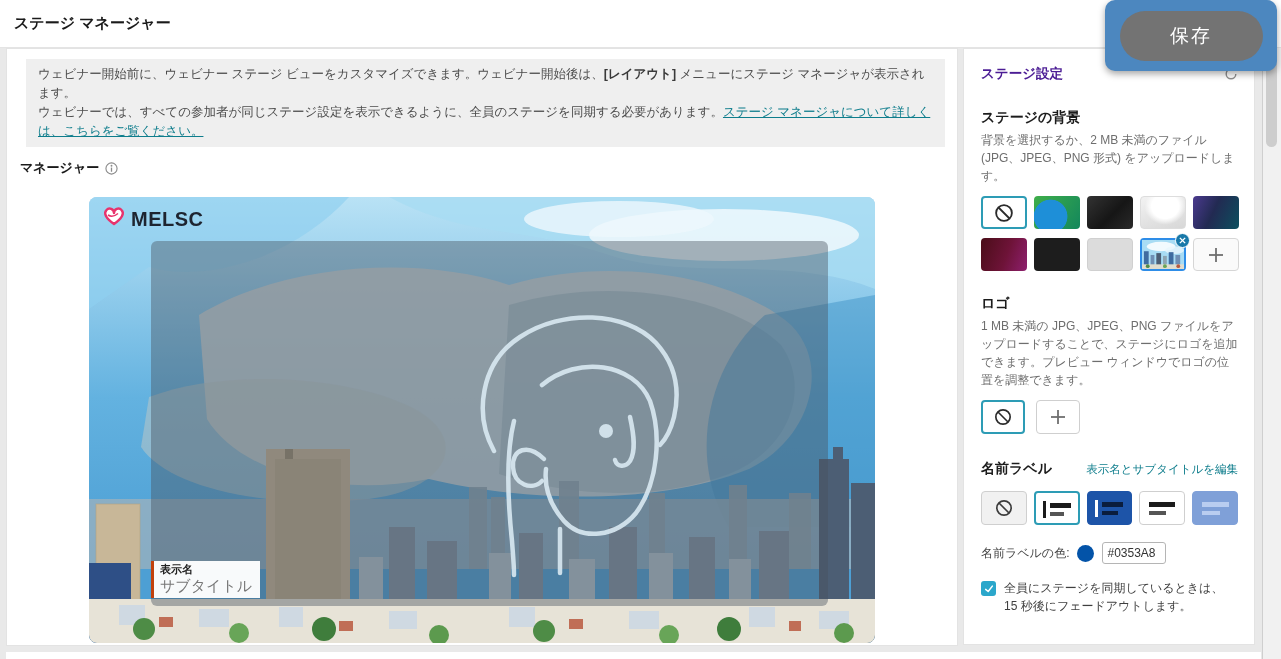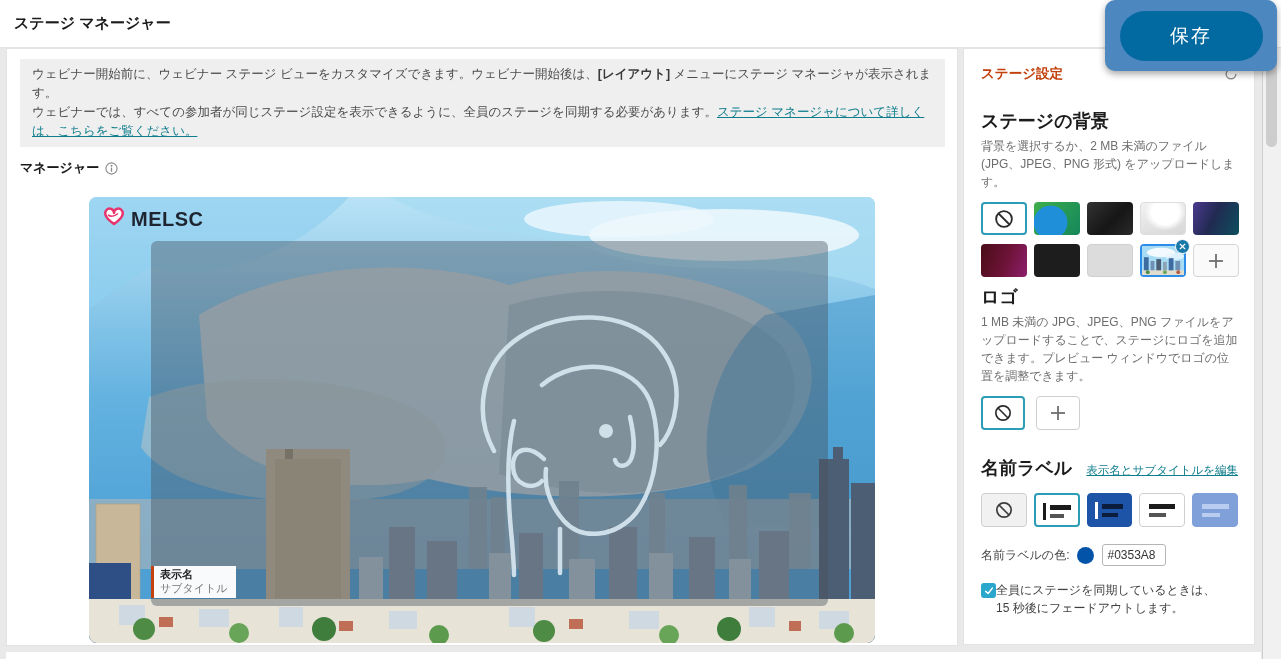--- a/index.html
+++ b/index.html
@@ -11,61 +11,61 @@
   }
   .stage { position:absolute; inset:0; width:1281px; height:659px; }
 
   
   .topbar { position:absolute; left:0; top:0; width:1281px; height:48px;
     background:#fff; border-bottom:1px solid #e4e4e4; z-index:5; }
   .page-title { position:absolute; left:14px; top:14px; font-size:15px; font-weight:bold; color:#1a1a1a; }
   .save-highlight { position:absolute; right:4px; top:0; width:172px; height:71px;
     background:#4c87bf; border-radius:10px; z-index:50;
     box-shadow:0 3px 7px rgba(0,0,0,.35); display:flex; align-items:center; justify-content:center; }
-  .save-btn { width:143px; height:50px; background:#0369a1; border:none; border-radius:26px;
+  .save-btn { width:143px; height:50px; background:#737373; border:none; border-radius:26px;
     color:#fff; font-size:19px; font-family:inherit; letter-spacing:2px; cursor:pointer; }
 
   
   .scroll-track { position:absolute; right:0; top:0; width:19px; height:659px;
     background:#f1f1f1; border-left:1px solid #cfcfcf; z-index:4; }
   .scroll-thumb { position:absolute; left:3px; top:52px; width:11px; height:95px;
     background:#cdcdcd; border-radius:6px; }
 
   
   .left-card { position:absolute; left:6px; top:48px; width:952px; height:598px;
     background:#fff; border:1px solid #e3e3e3; z-index:2; }
-  .banner { margin:10px 12px 0 13px; background:#efefef; padding:6px 12px;
+  .banner { margin:10px 12px 0 19px; background:#efefef; padding:6px 12px;
     font-size:12.5px; line-height:1.52; color:#4b4b4b; }
   .banner b { color:#3a3a3a; }
   .banner a { color:#0e7d8c; text-decoration:underline; cursor:pointer; }
   .preview-heading { margin:12px 0 0 13px; font-size:13px; font-weight:bold; color:#1a1a1a;
     display:flex; align-items:center; gap:6px; }
   .info-icon { display:inline-flex; }
 
   
   .preview { position:relative; width:786px; height:446px; margin:20px auto 0;
     border-radius:8px; overflow:hidden; background:#9fcbe8; }
   .preview-bg { position:absolute; inset:0; }
   .video-overlay { position:absolute; left:62px; top:44px; width:677px; height:365px;
     background:rgba(72,82,92,.42); border-radius:6px; }
   .face-svg { position:absolute; left:305px; top:52px; width:240px; height:290px; }
   .preview-logo { position:absolute; left:12px; top:9px; display:flex; align-items:center; gap:4px; }
   .preview-logo .logo-text { font-size:20px; font-weight:bold; color:#1e2430; letter-spacing:.5px; }
   .preview-name-label { position:absolute; left:0px; bottom:8px; background:rgba(255,255,255,.96);
     border-left:3px solid #c2410c; padding:2px 8px 3px 6px; }
   .pnl-line1 { font-size:11px; font-weight:bold; color:#222; line-height:1.25; }
-  .pnl-line2 { font-size:11px; color:#777; line-height:1.2; }
+  .pnl-line2 { font-size:15px; color:#777; line-height:1.2; }
 
   
   .panel { position:absolute; left:963px; top:48px; width:292px; height:597px;
     background:#fff; border:1px solid #e3e3e3; z-index:2; padding:16px 16px 0 17px; }
   .panel-header { display:flex; justify-content:space-between; align-items:center; }
-  .panel-title { font-size:13.5px; font-weight:bold; color:#c2410c; }
+  .panel-title { font-size:13.5px; font-weight:bold; color:#4c1d95; }
   .refresh-icon { cursor:pointer; display:inline-flex; }
-  .sec-heading { font-size:18px; font-weight:bold; color:#1c1c1c; }
+  .sec-heading { font-size:14px; font-weight:bold; color:#1c1c1c; }
   .sec-desc { font-size:12px; color:#6e6e6e; line-height:1.5; margin-top:4px; }
 
   .bg-heading { margin-top:26px; }
   .thumb-grid { margin-top:11px; display:grid; grid-template-columns:repeat(5,46px); gap:9px 7px; }
   .thumb { width:46px; height:33px; border-radius:4px; border:1px solid #d6d6d6; position:relative;
     cursor:pointer; display:flex; align-items:center; justify-content:center; overflow:visible; }
   .thumb.sel-teal { border:2px solid #2d9cb5; background:#fff; }
   .thumb.t-greenblue { border:none; background:
       radial-gradient(circle at 36% 62%, #1e8fd8 0 46%, rgba(0,0,0,0) 48%),
       linear-gradient(125deg,#3fae4a 0%,#13875c 100%); }
@@ -75,49 +75,49 @@
       linear-gradient(160deg,#f2f2f2,#d7d7d7); }
   .thumb.t-violet { border:none; background:linear-gradient(115deg,#4b3a8f 0%,#222a52 45%,#0c4f5e 100%); }
   .thumb.t-maroon { border:none; background:linear-gradient(110deg,#4a0d18 0%,#6e1338 55%,#8e1f6e 100%); }
   .thumb.t-black { border:none; background:#1d1d1d; }
   .thumb.t-gray { border:1px solid #d0d0d0; background:#dcdcdc; }
   .thumb.t-city { border:2px solid #2e8de8; background:#bfe4f6; }
   .thumb.t-upload { background:#fafafa; }
   .thumb-x-badge { position:absolute; right:-6px; top:-7px; width:15px; height:15px; border-radius:50%;
     background:#1878a8; border:1px solid #fff; display:flex; align-items:center; justify-content:center; cursor:pointer; }
 
-  .logo-heading { margin-top:8px; }
+  .logo-heading { margin-top:24px; }
   .option-row { display:flex; gap:11px; margin-top:11px; }
   .opt-btn { width:44px; height:34px; border-radius:4px; border:1px solid #cfcfcf; background:#fff;
     display:flex; align-items:center; justify-content:center; cursor:pointer; position:relative; }
   .opt-btn.sel-teal { border:2px solid #2d9cb5; }
 
   .nl-header { margin-top:26px; display:flex; justify-content:space-between; align-items:baseline; }
-  .edit-link { font-size:11.5px; color:#0e7d8c; text-decoration:underline; cursor:pointer; }
+  .edit-link { font-size:11.5px; color:#0e7d8c; cursor:pointer; }
   .style-row { display:flex; gap:7px; margin-top:13px; }
   .style-btn { width:46px; height:34px; border-radius:4px; border:1px solid #cfcfcf; position:relative; cursor:pointer; }
   .style-btn.s-none { background:#f1f1f1; display:flex; align-items:center; justify-content:center; }
   .style-btn.s-light { background:#fff; border:2px solid #2d9cb5; }
   .style-btn.s-blue { background:#1d54a8; border:1px solid #1d54a8; }
   .style-btn.s-plain { background:#fff; }
   .style-btn.s-lblue { background:#7fa0d8; border:1px solid #7fa0d8; }
   .vbar { position:absolute; left:7px; top:8px; width:3px; height:17px; background:#1b1b1b; }
   .s-blue .vbar { background:#fff; }
   .hbar1 { position:absolute; left:14px; top:10px; width:21px; height:5px; background:#1b1b1b; }
   .hbar2 { position:absolute; left:14px; top:19px; width:14px; height:4px; background:#555; }
   .s-blue .hbar1 { background:#0a1d3d; } .s-blue .hbar2 { background:#0a1d3d; width:16px; }
   .s-plain .hbar1 { left:9px; width:26px; } .s-plain .hbar2 { left:9px; width:17px; }
   .s-lblue .hbar1 { left:9px; width:27px; background:#b9cdf0; } .s-lblue .hbar2 { left:9px; width:18px; background:#b9cdf0; }
 
   .color-row { margin-top:17px; display:flex; align-items:center; gap:8px; font-size:12px; color:#444; }
   .color-swatch { width:17px; height:17px; border-radius:50%; background:#0353A8; cursor:pointer; }
   .color-input { width:64px; height:22px; border:1px solid #b5b5b5; border-radius:3px;
     font-size:12px; font-family:inherit; color:#333; padding:0 4px; }
 
-  .sync-row { margin-top:15px; display:flex; }
+  .sync-row { margin-top:15px; display:flex; gap:8px; }
   .checkbox { flex:0 0 auto; width:15px; height:15px; margin-top:2px; border-radius:3px;
     background:#2ba7cb; display:flex; align-items:center; justify-content:center; cursor:pointer; }
   .sync-text { font-size:12px; color:#3f3f3f; line-height:1.5; width:230px; }
 
   .bottom-strip { position:absolute; left:6px; right:20px; bottom:0; height:7px; background:#fff; z-index:2; }
 </style>
 </head>
 <body>
 
 <div class="stage">

